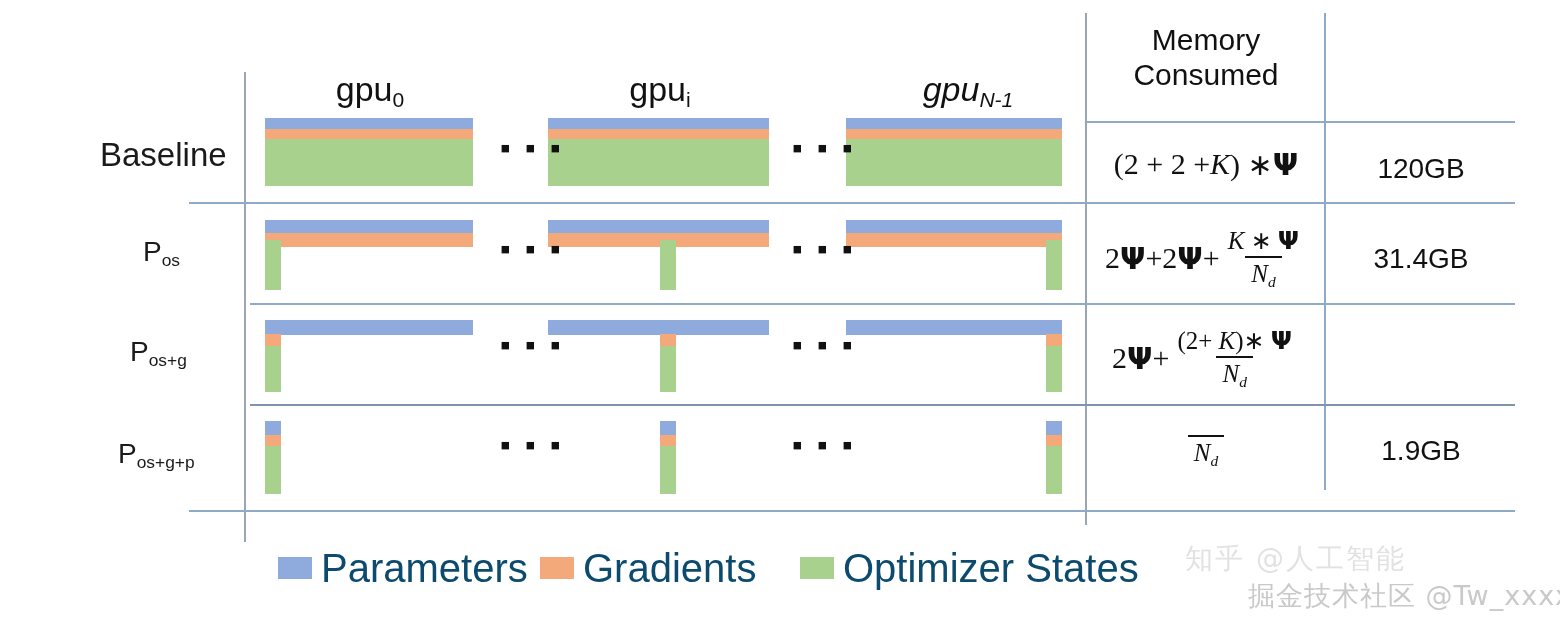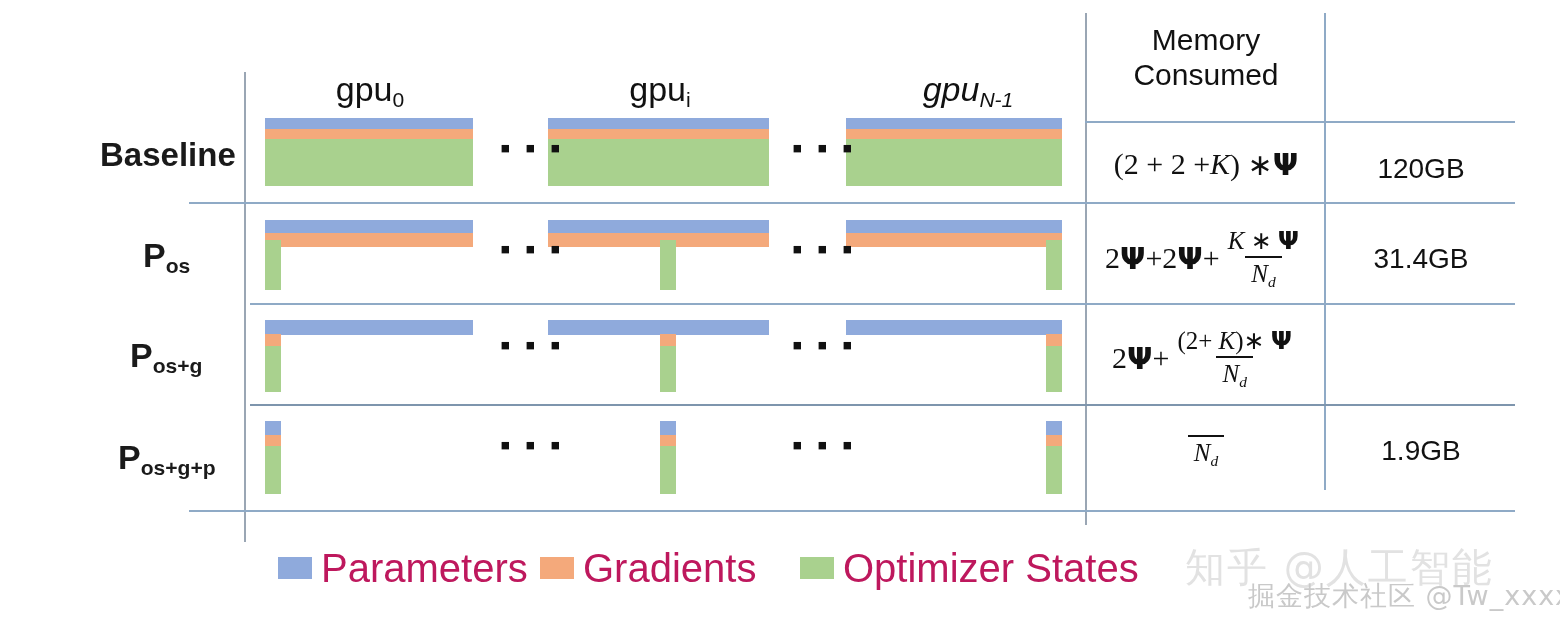--- a/index.html
+++ b/index.html
@@ -18,23 +18,23 @@
   .vrule{position:absolute;width:2px;background:#9aa6b4;}
   .vrule.blue{background:#8faac6;}
 
   
   .rowlabel{
     position:absolute;
     color:#1a1a1a;
     font-size:33px;
     line-height:1;
     white-space:nowrap;
-    font-weight:700;
-  }
-  .rowlabel.small{font-size:34px;}
+    font-weight:400;
+  }
+  .rowlabel.small{font-size:28px;}
   .rowlabel sub{font-size:0.62em;vertical-align:baseline;position:relative;top:0.30em;}
 
   
   .gpuhead{
     position:absolute;
     font-size:34px;
     color:#111;
     white-space:nowrap;
     text-align:center;
     line-height:1;
@@ -104,26 +104,26 @@
     position:absolute;
     text-align:center;
     font-size:28px;
     color:#111;
     white-space:nowrap;
   }
 
   
   .legend{position:absolute;display:flex;align-items:center;}
   .legend .sw{width:34px;height:22px;margin-right:9px;}
-  .legend .lb{font-size:40px;color:#be185d;line-height:1;white-space:nowrap;}
+  .legend .lb{font-size:40px;color:#0c4a6e;line-height:1;white-space:nowrap;}
 
   
   .wm1{
     position:absolute;
-    font-size:40px;
+    font-size:28px;
     color:#e2e2e2;
     white-space:nowrap;
     letter-spacing:2px;
     font-family:"DejaVu Sans", sans-serif;
   }
   .wm2{
     position:absolute;
     font-size:27px;
     color:#c9c9c9;
     white-space:nowrap;

